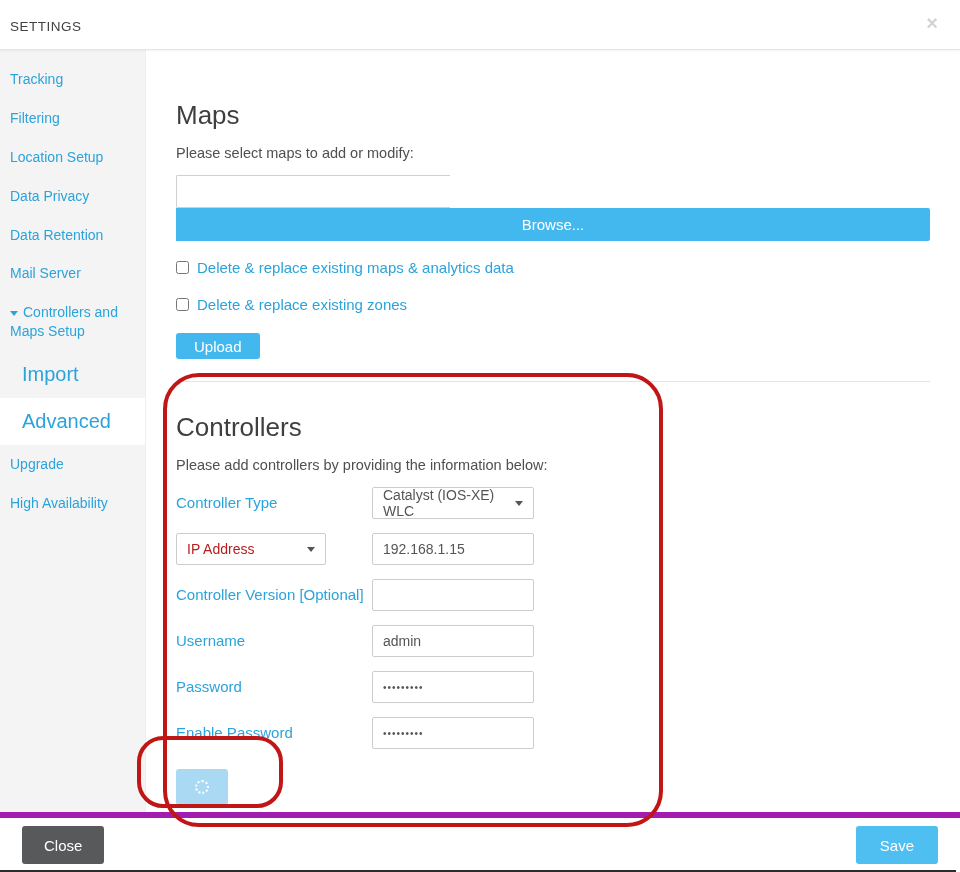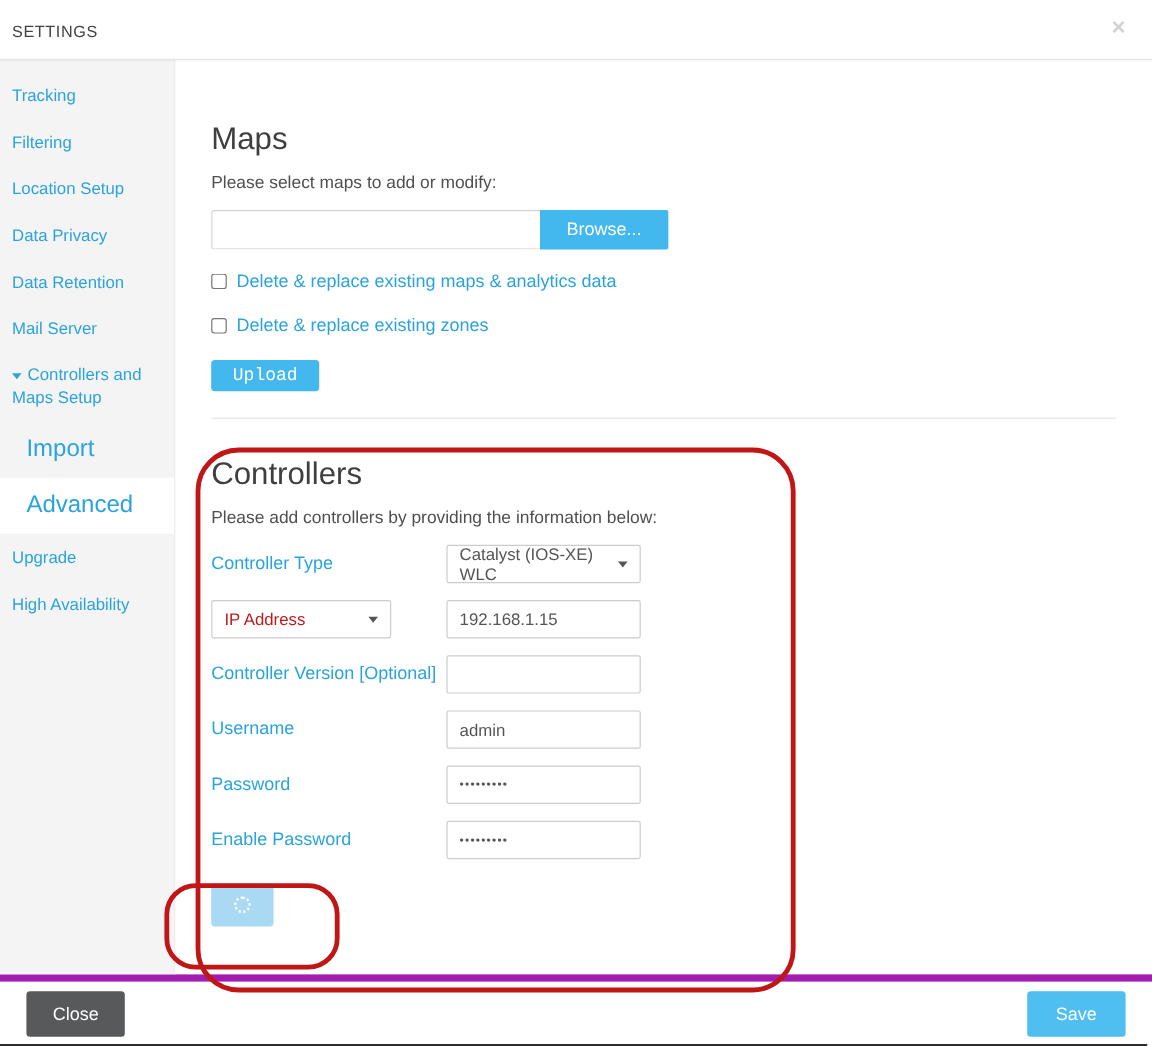--- a/index.html
+++ b/index.html
@@ -90,20 +90,21 @@
   }
   .section-desc {
     color: #4f4f4f;
     font-size: 14.5px;
     margin-bottom: 14px;
   }
   .file-row {
     display: flex;
     align-items: stretch;
     margin-bottom: 18px;
+    flex-direction: column;
   }
   .file-input {
     width: 274px;
     height: 33px;
     border: 1px solid #d0d0d0;
     border-right: none;
     border-radius: 2px 0 0 2px;
     background: #fff;
   }
   .btn {
@@ -118,21 +119,21 @@
     padding: 0 16px;
     height: 34px;
     cursor: pointer;
   }
   .btn.browse {
     border-radius: 0 2px 2px 0;
     height: 33px;
     font-size: 15px;
     padding: 0 22px;
   }
-  .btn.upload { height: 20px; padding: 13px 18px; font-family: Liberation Mono, monospace; }
+  .btn.upload { height: 20px; padding: 13px 18px; }
   .check-row {
     display: flex;
     align-items: center;
     margin-bottom: 20px;
   }
   .check-row input[type=checkbox] {
     width: 13px; height: 13px; margin: 0 8px 0 0;
   }
   .check-row label {
     color: #2ba3db;

